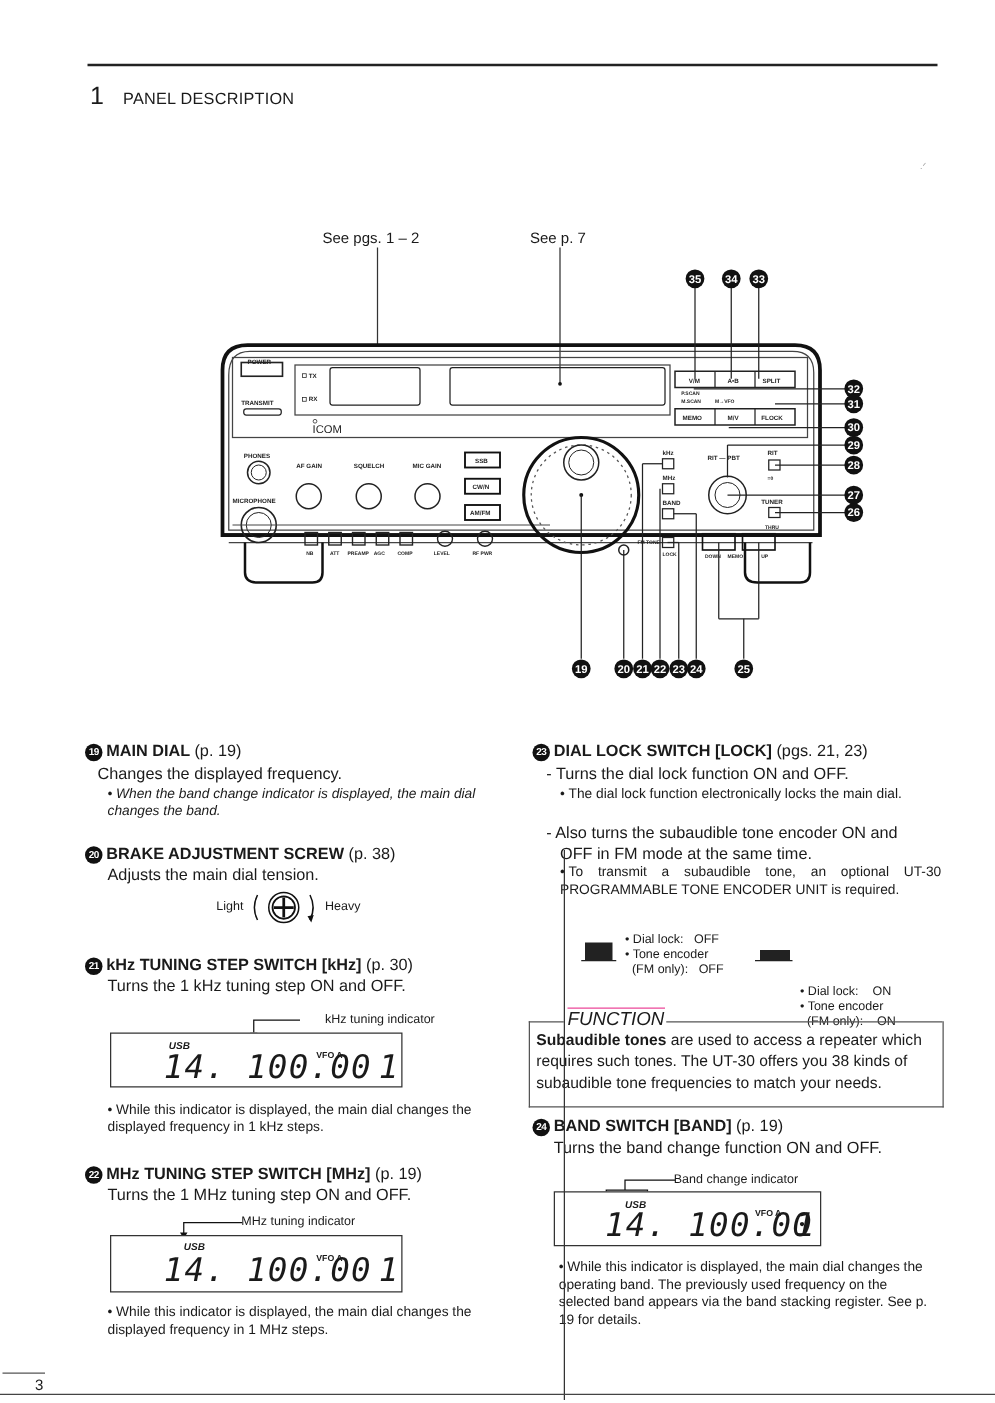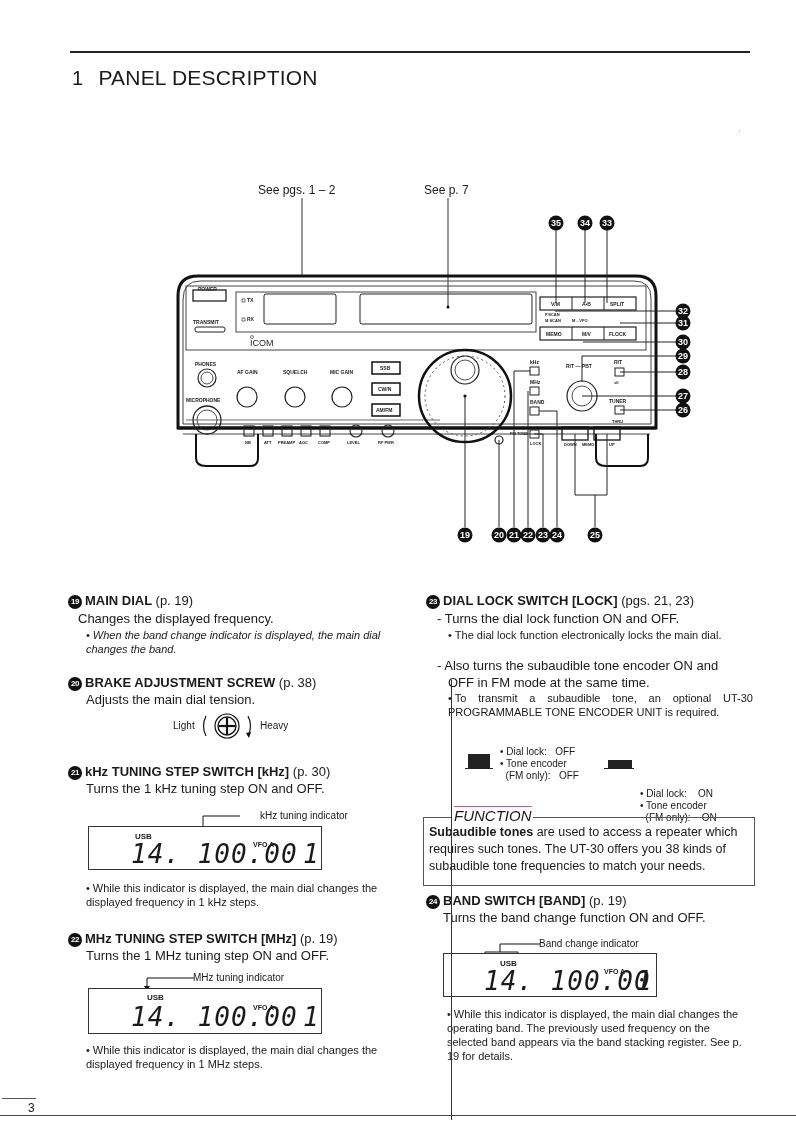--- a/index.html
+++ b/index.html
@@ -2,37 +2,37 @@
 <html><head>
 <meta charset="utf-8">
 <style>
   html, body { margin:0; padding:0; background:#fff; }
   body { width:796px; height:1122px; position:relative; overflow:hidden;
          font-family:"Liberation Sans", sans-serif; color:#1a1a1a; }
   .abs { position:absolute; }
   .rule-top { left:70px; top:51px; width:680px; height:2px; background:#222; }
   .chapter { left:72px; top:66px; font-size:19px; }
   .chapter .num { font-size:20px; margin-right:10px; }
-  .chapter .title { font-size:21px; letter-spacing:0.2px; }
+  .chapter .title { font-size:13px; letter-spacing:0.2px; }
   .ref { font-size:12px; }
   .diagram { left:0; top:0; width:796px; height:560px; }
   .callnum { fill:#111; }
   .callnum-text { fill:#fff; font-size:9px; font-weight:bold; font-family:"Liberation Sans", sans-serif; }
   .panel-lbl { font-size:5px; font-weight:bold; fill:#222; font-family:"Liberation Sans", sans-serif; }
 
   .sec-head { font-size:13px; font-weight:bold; }
   .sec-head .pg { font-weight:normal; }
   .badge { display:inline-block; width:14px; height:14px; border-radius:50%; background:#111; color:#fff;
            font-size:8px; font-weight:bold; text-align:center; line-height:14px; vertical-align:1px; margin-right:3px; letter-spacing:-0.5px; }
   .body { font-size:13px; line-height:16px; }
   .bullet { font-size:11px; line-height:14px; }
   .bullet::before { content:"\2022"; margin-right:3px; }
 
   .lcd { border:1px solid #333; background:#fff; position:absolute; }
-  .lcd .mode { position:absolute; font-size:8px; font-weight:bold; }
+  .lcd .mode { position:absolute; font-size:8px; font-weight:bold;font-style:italic; }
   .lcd .freq { position:absolute; font-family:"DejaVu Sans Mono", monospace; font-style:italic; font-size:26px; letter-spacing:1px; line-height:26px; }
   .lcd .vfo { position:absolute; font-size:7px; font-weight:bold; }
   .lcd .ch { position:absolute; font-family:"DejaVu Sans Mono", monospace; font-style:italic; font-size:26px; line-height:26px; }
   .ind-lbl { position:absolute; font-size:10px; }
 
   .func-box { border:1px solid #555; border-top:none; }
   .func-title { font-size:15px; font-style:italic; }
   .page-num { font-size:12px; }
 </style>
 </head>

